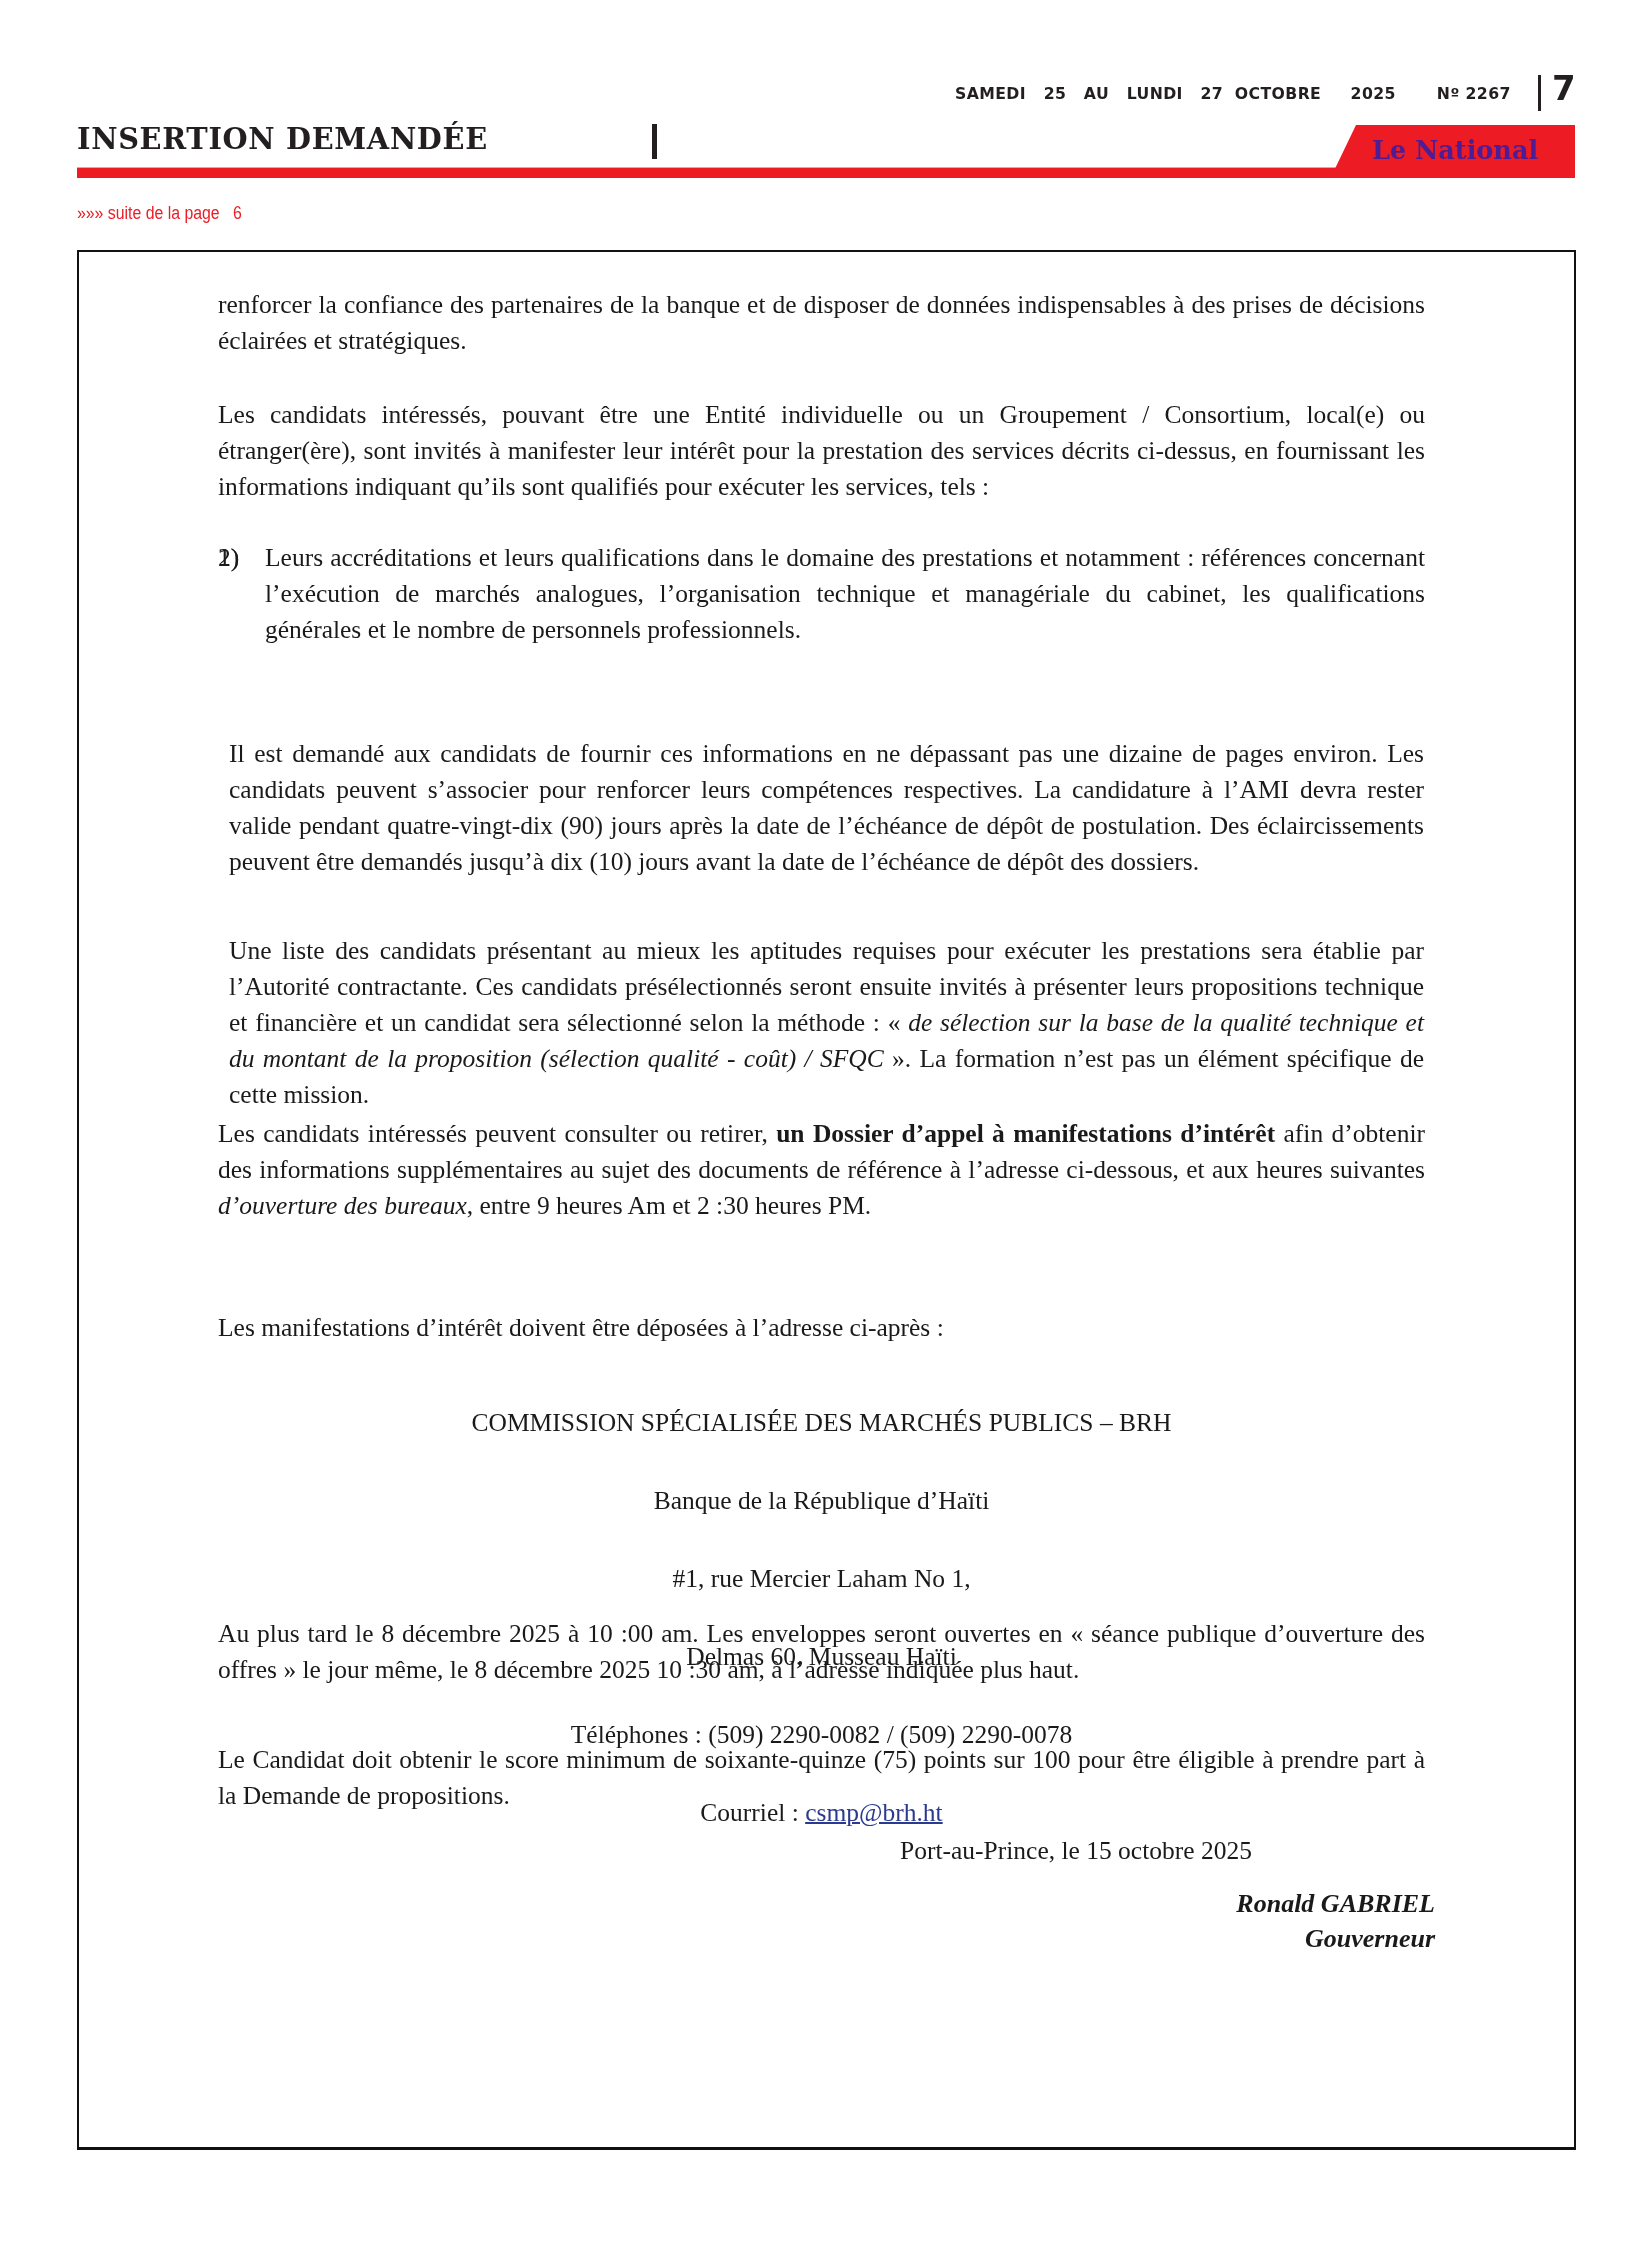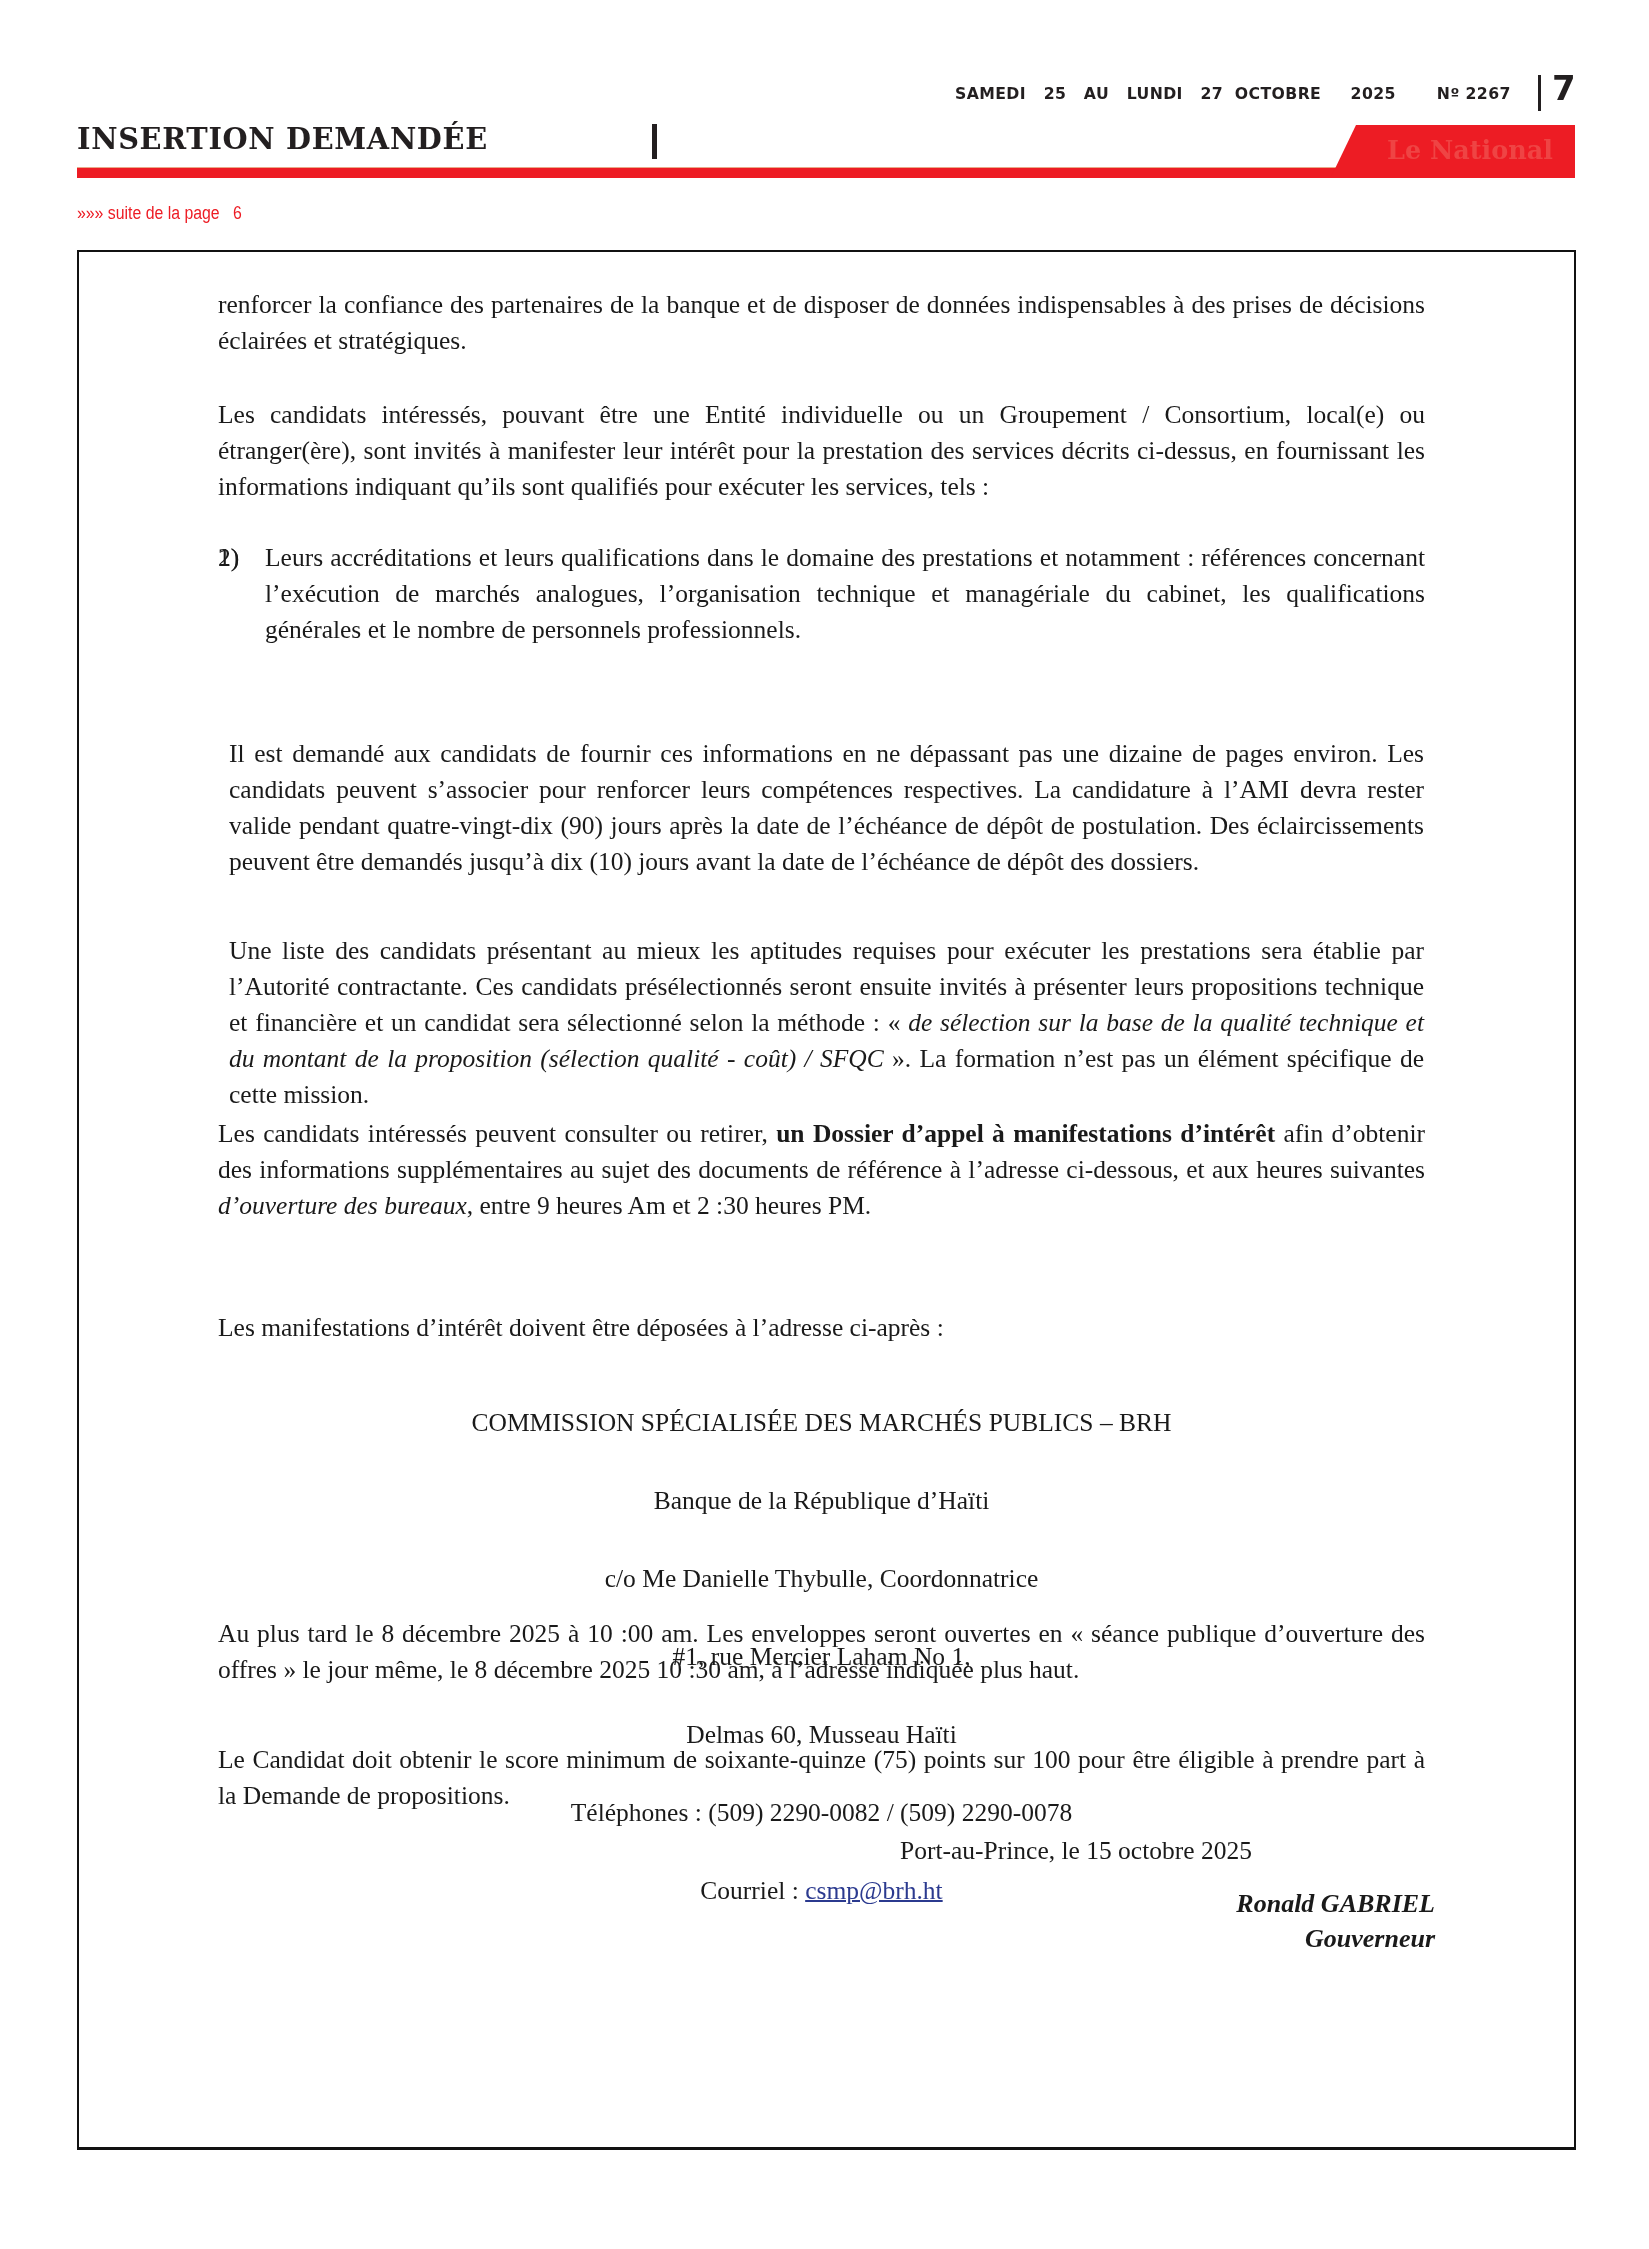--- a/index.html
+++ b/index.html
@@ -8,21 +8,21 @@
 
   
   .dateline { left: 955px; top: 84px; font-family: "DejaVu Sans", sans-serif; font-weight: bold; font-size: 15.7px; letter-spacing: 0.4px; color: #231f20; white-space: pre; }
   .dateline span { display: inline-block; text-align: right; }
   .pg-bar { left: 1538px; top: 75px; width: 3px; height: 36px; background: #231f20; }
   .pg-num { left: 1552px; top: 70px; font-family: "DejaVu Sans", sans-serif; font-weight: bold; font-size: 34px; color: #231f20; line-height: 37px; }
   .section-title { left: 77px; top: 118px; font-family: "DejaVu Serif", serif; font-weight: bold; font-size: 30px; letter-spacing: 0.7px; color: #231f20; line-height: 42px; transform: scaleX(0.96); transform-origin: left center; }
   .title-sep { left: 652px; top: 124px; width: 4.5px; height: 35px; background: #231f20; }
   .red-rule { left: 77px; top: 167px; width: 1498px; height: 10.5px; background: #ed1c24; border-top: 0.7px solid #e8a98a; box-sizing: border-box; }
   .brand-block { left: 1331px; top: 125px; width: 244px; height: 52px; background: #ed1c24; clip-path: polygon(25px 0, 100% 0, 100% 100%, 0 100%); }
-  .brand-name { left: 1372px; top: 129px; width: 196px; text-align: center; font-family: "DejaVu Serif", serif; font-weight: bold; font-size: 25.5px; color: #ef4444; line-height: 42px; }
+  .brand-name { left: 1372px; top: 129px; width: 196px; font-family: "DejaVu Serif", serif; font-weight: bold; font-size: 25.5px; color: #4c1d95; line-height: 42px; }
   .continued { left: 77px; top: 201px; font-family: "Liberation Sans", sans-serif; font-size: 18px; color: #ed1c24; line-height: 24px; transform: scaleX(0.88); transform-origin: left center; white-space: pre; }
 
   
   .notice-box { left: 77px; top: 250px; width: 1499px; height: 1900px; border: 2.2px solid #111; border-bottom-width: 3.7px; box-sizing: border-box; }
 
   .para { position: absolute; font-family: "Liberation Serif", serif; font-size: 25.5px; line-height: 36px; text-align: justify; color: #1a1a1a; }
   .para b { font-weight: bold; }
   .para i { font-style: italic; }
 
   .p1 { left: 218px; top: 287px; width: 1207px; }
@@ -81,21 +81,20 @@
 
 <div class="para p4"><span>Une liste des candidats présentant au mieux les aptitudes requises pour exécuter les prestations sera établie par l’Autorité contractante. Ces candidats présélectionnés seront ensuite invités à présenter leurs propositions technique et financière et un candidat sera sélectionné selon la méthode : « </span><i>de sélection sur la base de la qualité technique et du montant de la proposition (sélection qualité - coût) / SFQC</i><span> ». La formation n’est pas un élément spécifique de cette mission.</span></div>
 
 <div class="para p5"><span>Les candidats intéressés peuvent consulter ou retirer, </span><b>un Dossier d’appel à manifestations d’intérêt</b><span> afin d’obtenir des informations supplémentaires au sujet des documents de référence à l’adresse ci-dessous, et aux heures suivantes </span><i>d’ouverture des bureaux</i><span>, entre 9 heures Am et 2 :30 heures PM.</span></div>
 
 <div class="para p6">Les manifestations d’intérêt doivent être déposées à l’adresse ci-après :</div>
 
 <div class="abs address">
   <div>COMMISSION SPÉCIALISÉE DES MARCHÉS PUBLICS – BRH</div>
   <div>Banque de la République d’Haïti</div>
-  <div>c/o Me Danielle Thybulle, Coordonnatrice</div>
   <div>#1, rue Mercier Laham No 1,</div>
   <div>Delmas 60, Musseau Haïti</div>
   <div>Téléphones : (509) 2290-0082 / (509) 2290-0078</div>
   <div><span>Courriel : </span><a>csmp@brh.ht</a></div>
 </div>
 
 <div class="para p7">Au plus tard le 8 décembre 2025 à 10 :00 am. Les enveloppes seront ouvertes en « séance publique d’ouverture des offres » le jour même, le 8 décembre 2025 10 :30 am, à l’adresse indiquée plus haut.</div>
 <div class="para p8">Le Candidat doit obtenir le score minimum de soixante-quinze (75) points sur 100 pour être éligible à prendre part à la Demande de propositions.</div>
 
 <div class="abs place-date">Port-au-Prince, le 15 octobre 2025</div>

